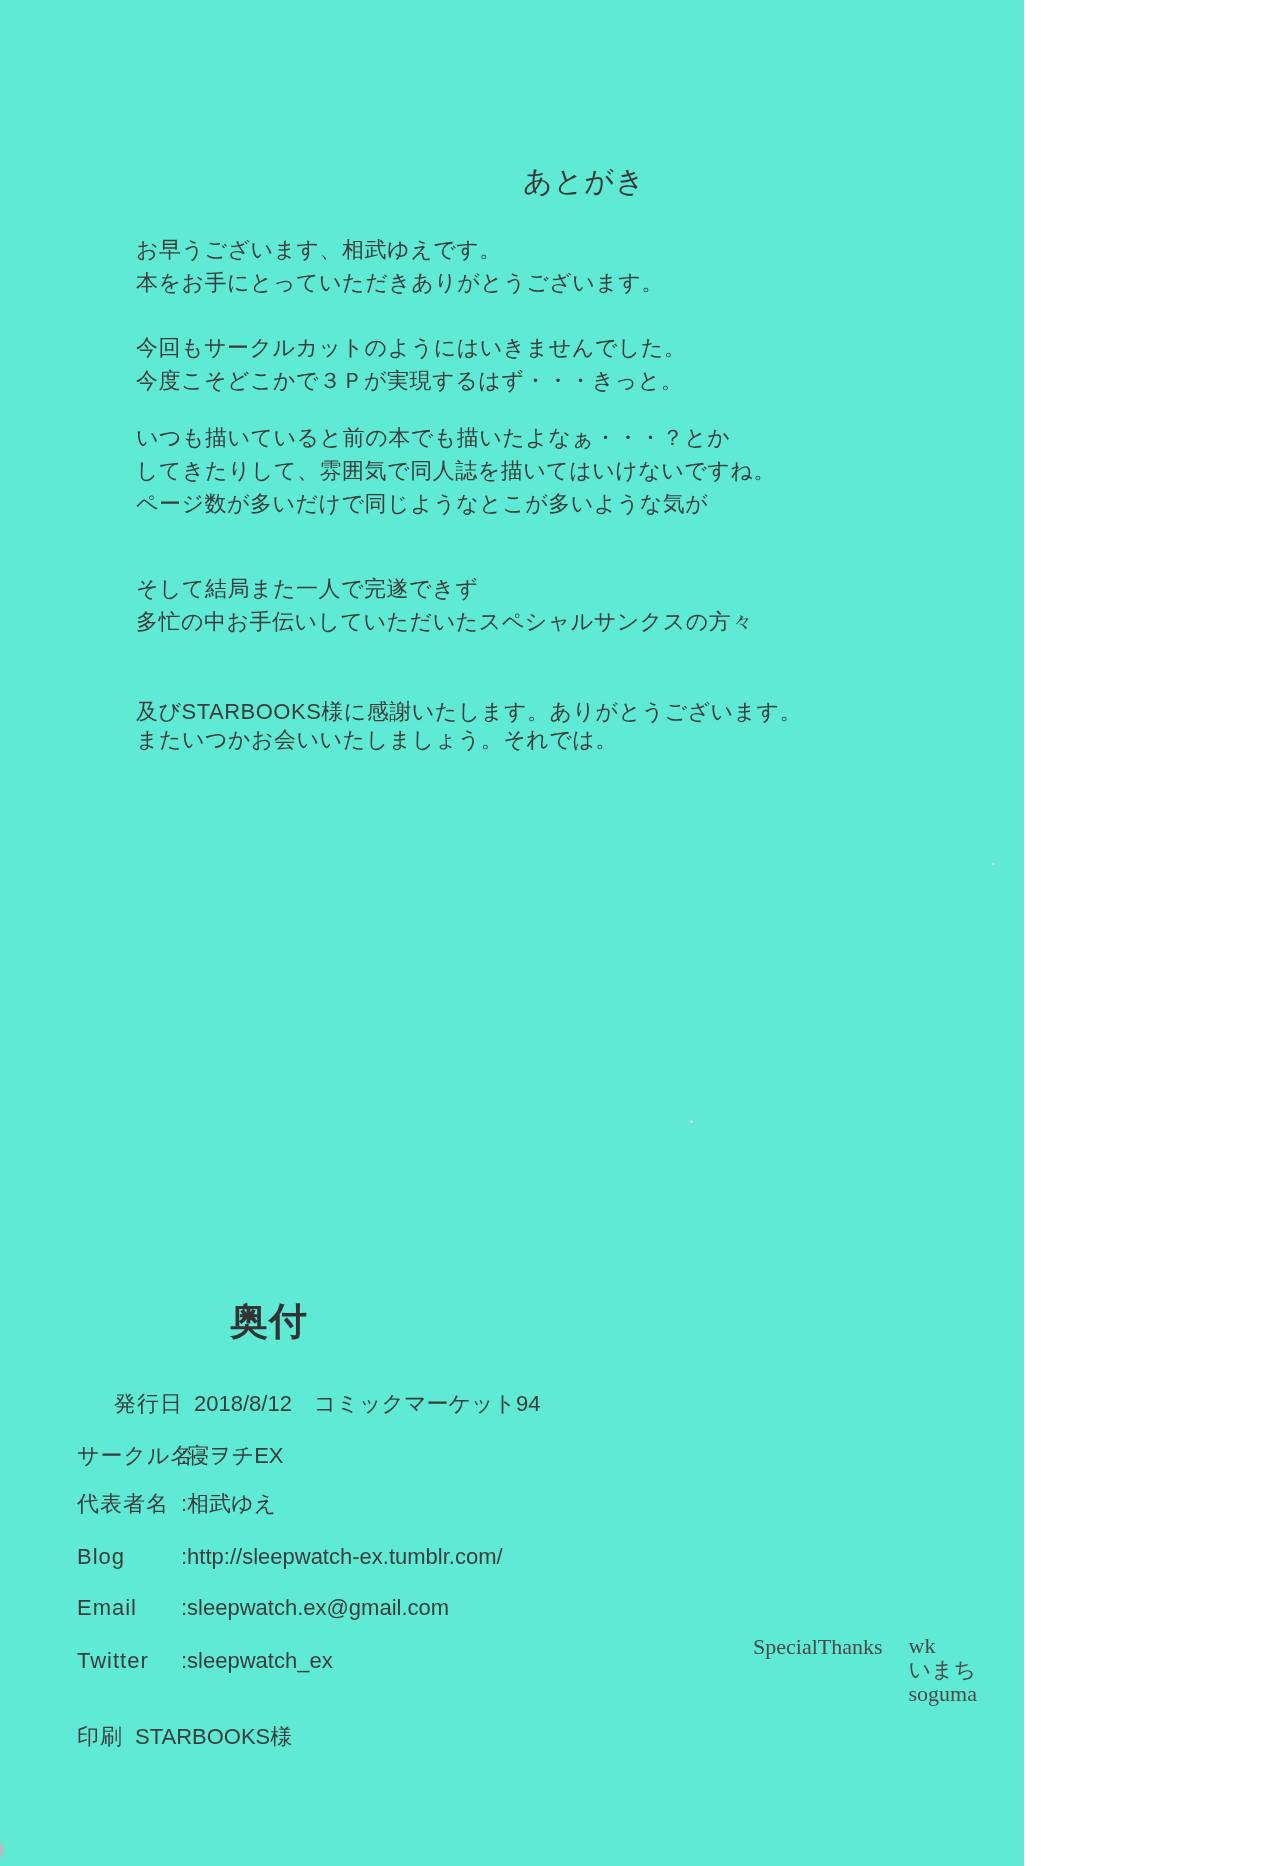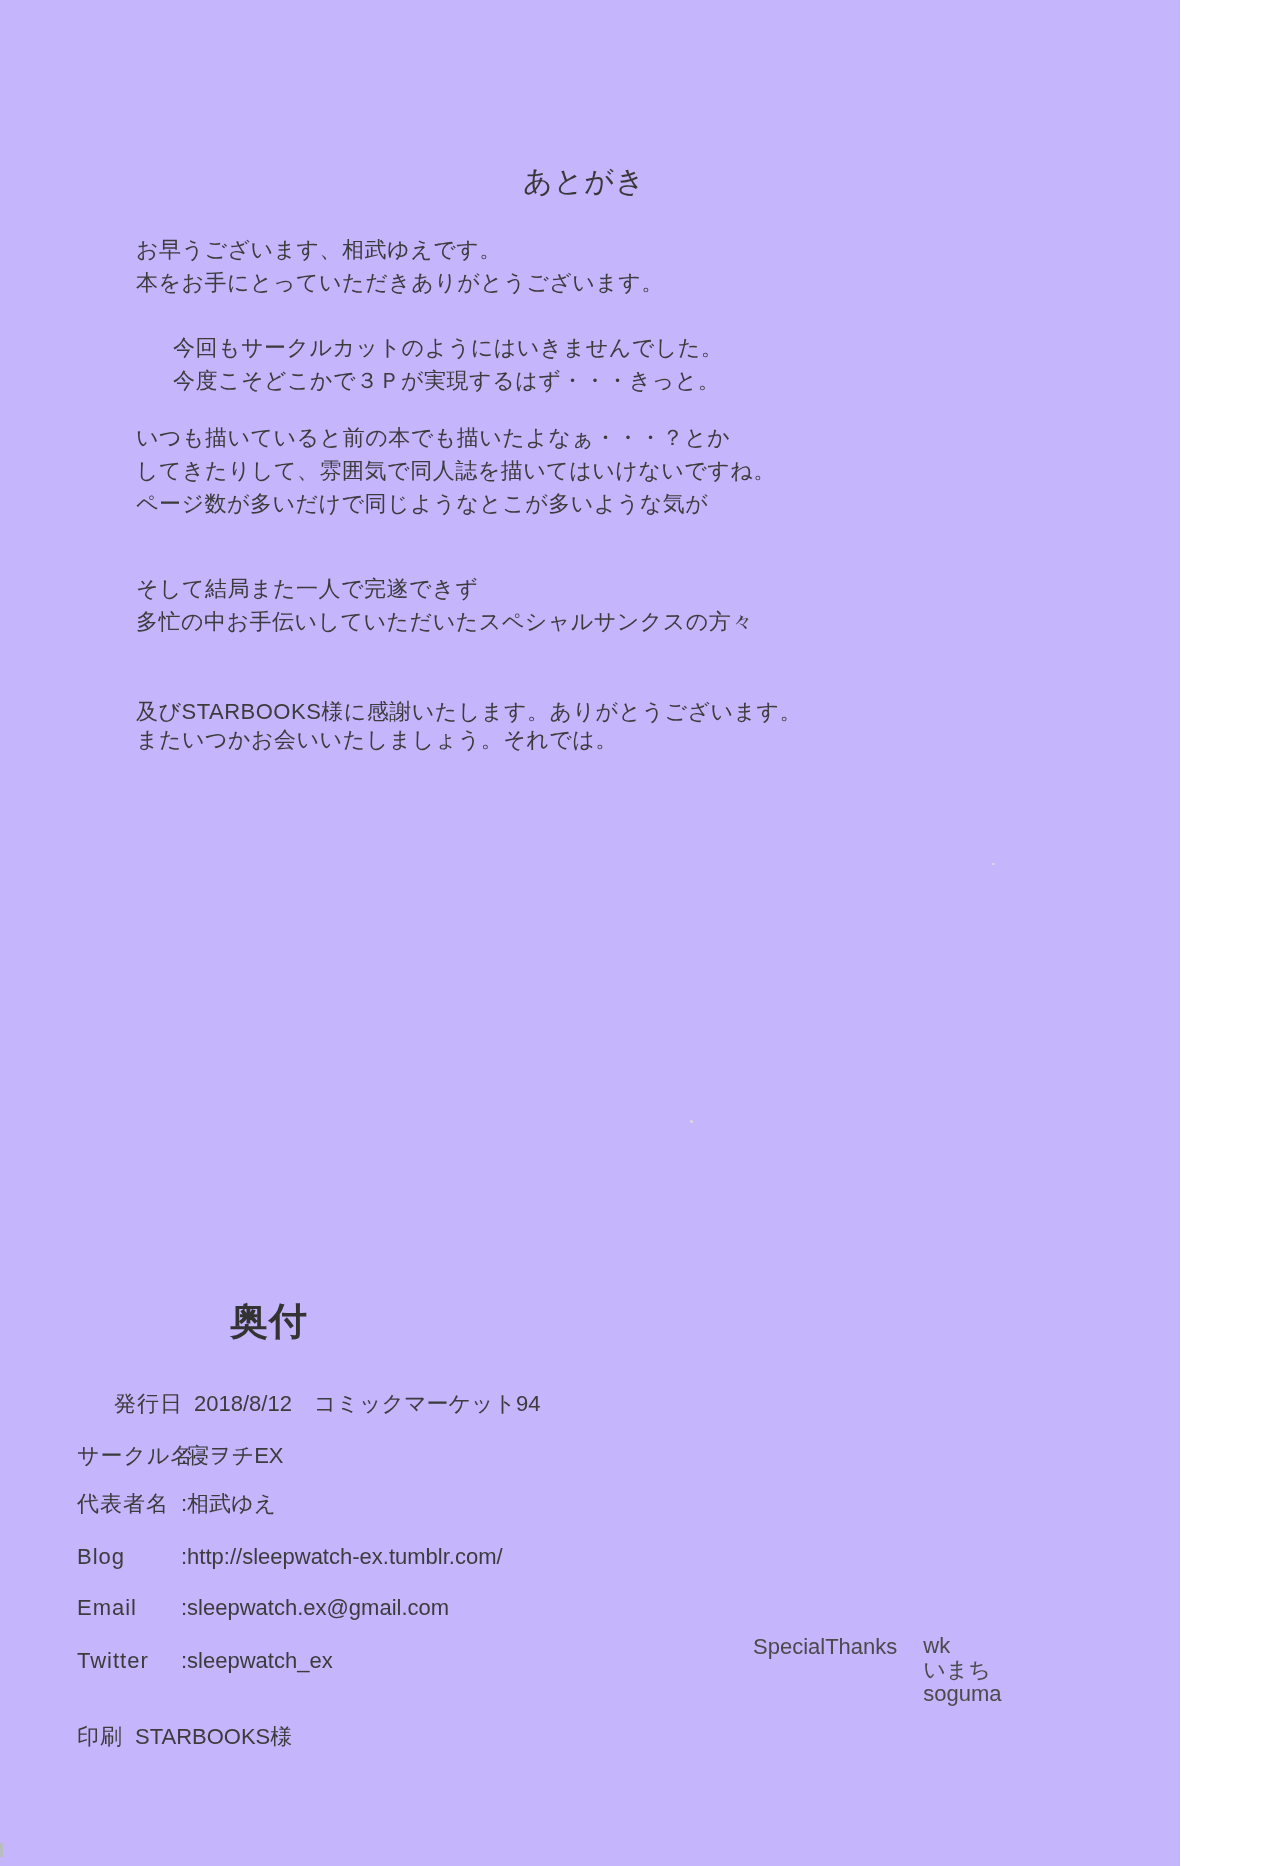--- a/index.html
+++ b/index.html
@@ -2,23 +2,23 @@
 <html lang="ja"><head>
 <meta charset="utf-8">
 <style>
   html, body {
     margin: 0;
     padding: 0;
     background: #ffffff;
   }
   .page {
     position: relative;
-    width: 1180px;
+    width: 1024px;
     height: 1866px;
-    background: #c4b5fd;
+    background: #5eead4;
     overflow: hidden;
     color: #3a3a3a;
     font-family: "Liberation Sans", "DejaVu Sans", sans-serif;
   }
   
   .afterword-title {
     position: absolute;
     left: 523px;
     top: 162px;
     font-size: 29px;
@@ -28,21 +28,21 @@
   .para {
     position: absolute;
     left: 136px;
     font-size: 22px;
     line-height: 33px;
     letter-spacing: 0.5px;
     color: #3c3c3c;
     white-space: nowrap;
   }
   .p1 { top: 233px; }
-  .p2 { top: 331px; margin-left: 37px; }
+  .p2 { top: 331px; }
   .p3 { top: 421px; }
   .p4 { top: 572px; }
   .p5 { top: 695px; }
   .p6 { top: 723px; }
   
   .colophon-title {
     position: absolute;
     left: 230px;
     top: 1296px;
     font-size: 38px;
@@ -73,20 +73,21 @@
   .r7 { top: 1695px; margin-top: 27px; }
   
   .special-thanks {
     position: absolute;
     left: 753px;
     top: 1634px;
     display: flex;
     align-items: flex-start;
     font-size: 22px;
     color: #4a4a4a;
+    font-family: Liberation Serif, serif;
   }
   .st-label { white-space: nowrap; }
   .st-names { margin-left: 26px; line-height: 24px; }
   .st-names div { white-space: nowrap; }
   
   .speck {
     position: absolute;
     border-radius: 50%;
     background: #dcdcdc;
   }

